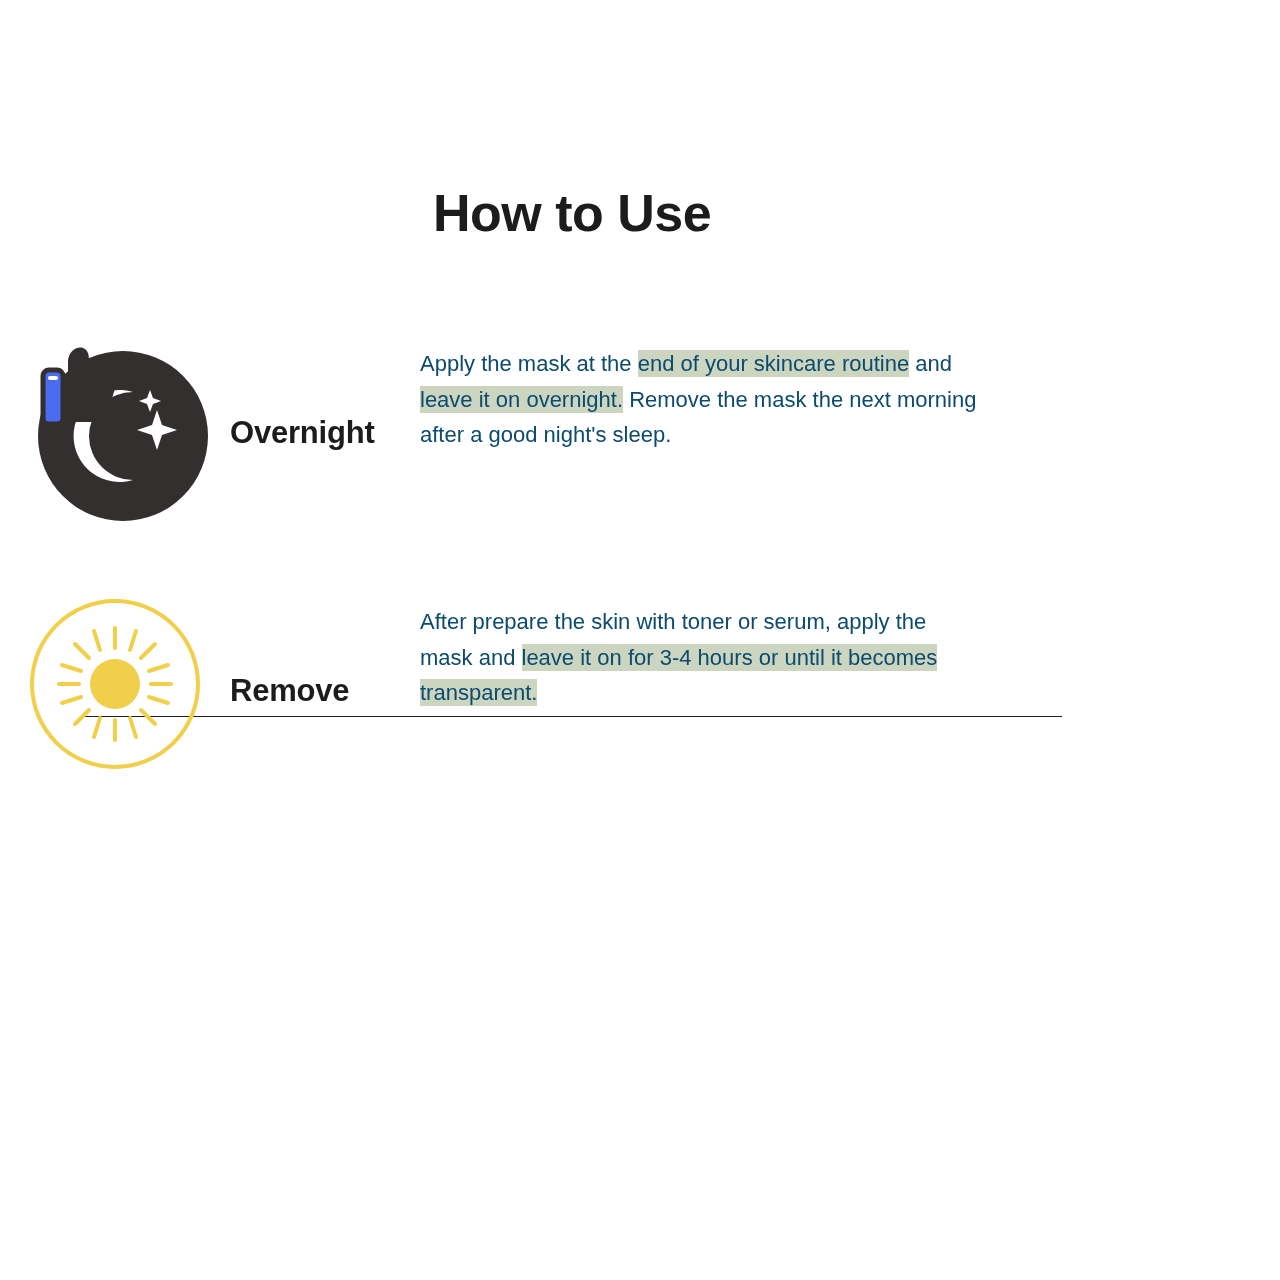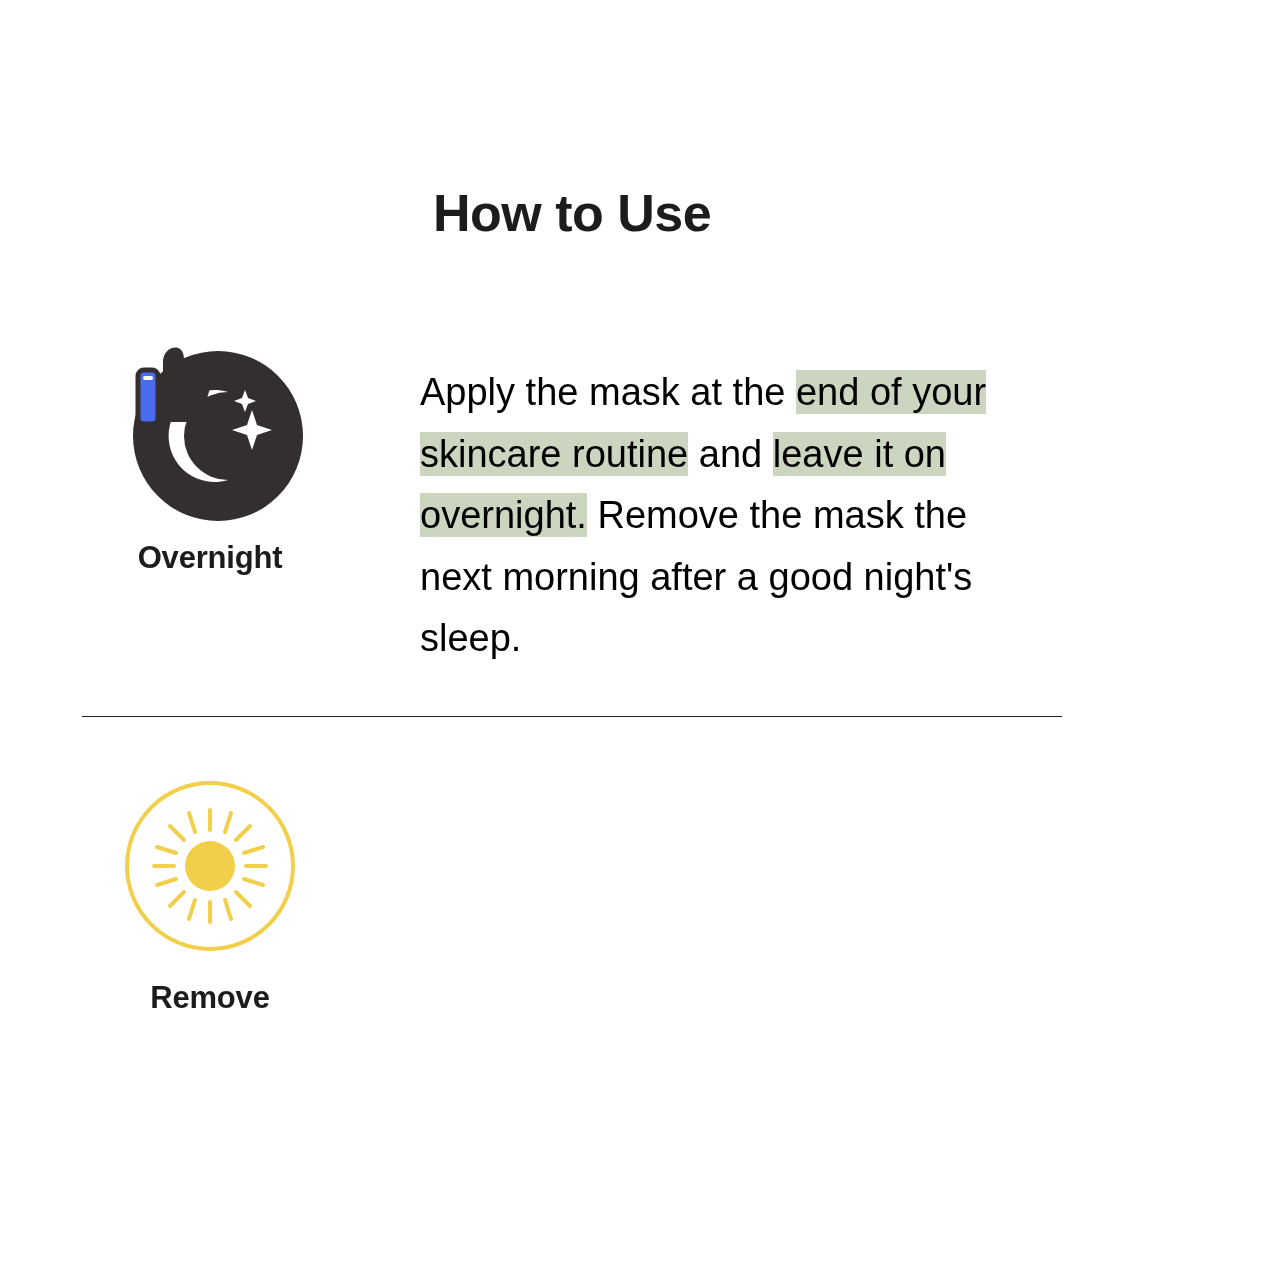--- a/index.html
+++ b/index.html
@@ -38,21 +38,21 @@
   .section-overnight {
     padding-top: 78px;
   }
   .section-daytime {
     padding-top: 52px;
   }
   .icon-col {
     width: 420px;
     flex: 0 0 420px;
     display: flex;
-    flex-direction: column;
+    flex-direction: row;
     align-items: center;
     padding-top: 6px;
   }
   .icon-wrap {
     width: 230px;
     height: 200px;
     display: flex;
     align-items: center;
     justify-content: center;
     position: relative;
@@ -63,23 +63,23 @@
     color: #1c1c1c;
     margin-top: 14px;
     letter-spacing: -0.2px;
   }
   .text-col {
     flex: 1 1 auto;
     padding-right: 150px;
     padding-top: 4px;
   }
   .body-text {
-    font-size: 38px;
+    font-size: 22px;
     line-height: 1.62;
-    color: #000000;
+    color: #0c4a6e;
     max-width: 610px;
     font-weight: 400;
   }
   .hl {
     background: #ccd5c0;
     padding: 1px 0;
     box-decoration-break: clone;
     -webkit-box-decoration-break: clone;
   }
   .divider {
@@ -152,15 +152,20 @@
             <line x1="90" y1="134" x2="84" y2="153"></line>
             <line x1="52" y1="81" x2="71" y2="87"></line>
             <line x1="139" y1="113" x2="158" y2="119"></line>
             <line x1="52" y1="119" x2="71" y2="113"></line>
             <line x1="139" y1="87" x2="158" y2="81"></line>
           </g>
         </svg>
       </div>
       <div class="icon-label">Remove</div>
     </div>
+    <div class="text-col">
+      <p class="body-text sec2-text">
+        <span>After prepare the skin with toner or serum, apply the mask and </span><span class="hl">leave it on for 3-4 hours or until it becomes transparent.</span>
+      </p>
+    </div>
   </div>
 
 </div>
 
 </body></html>

